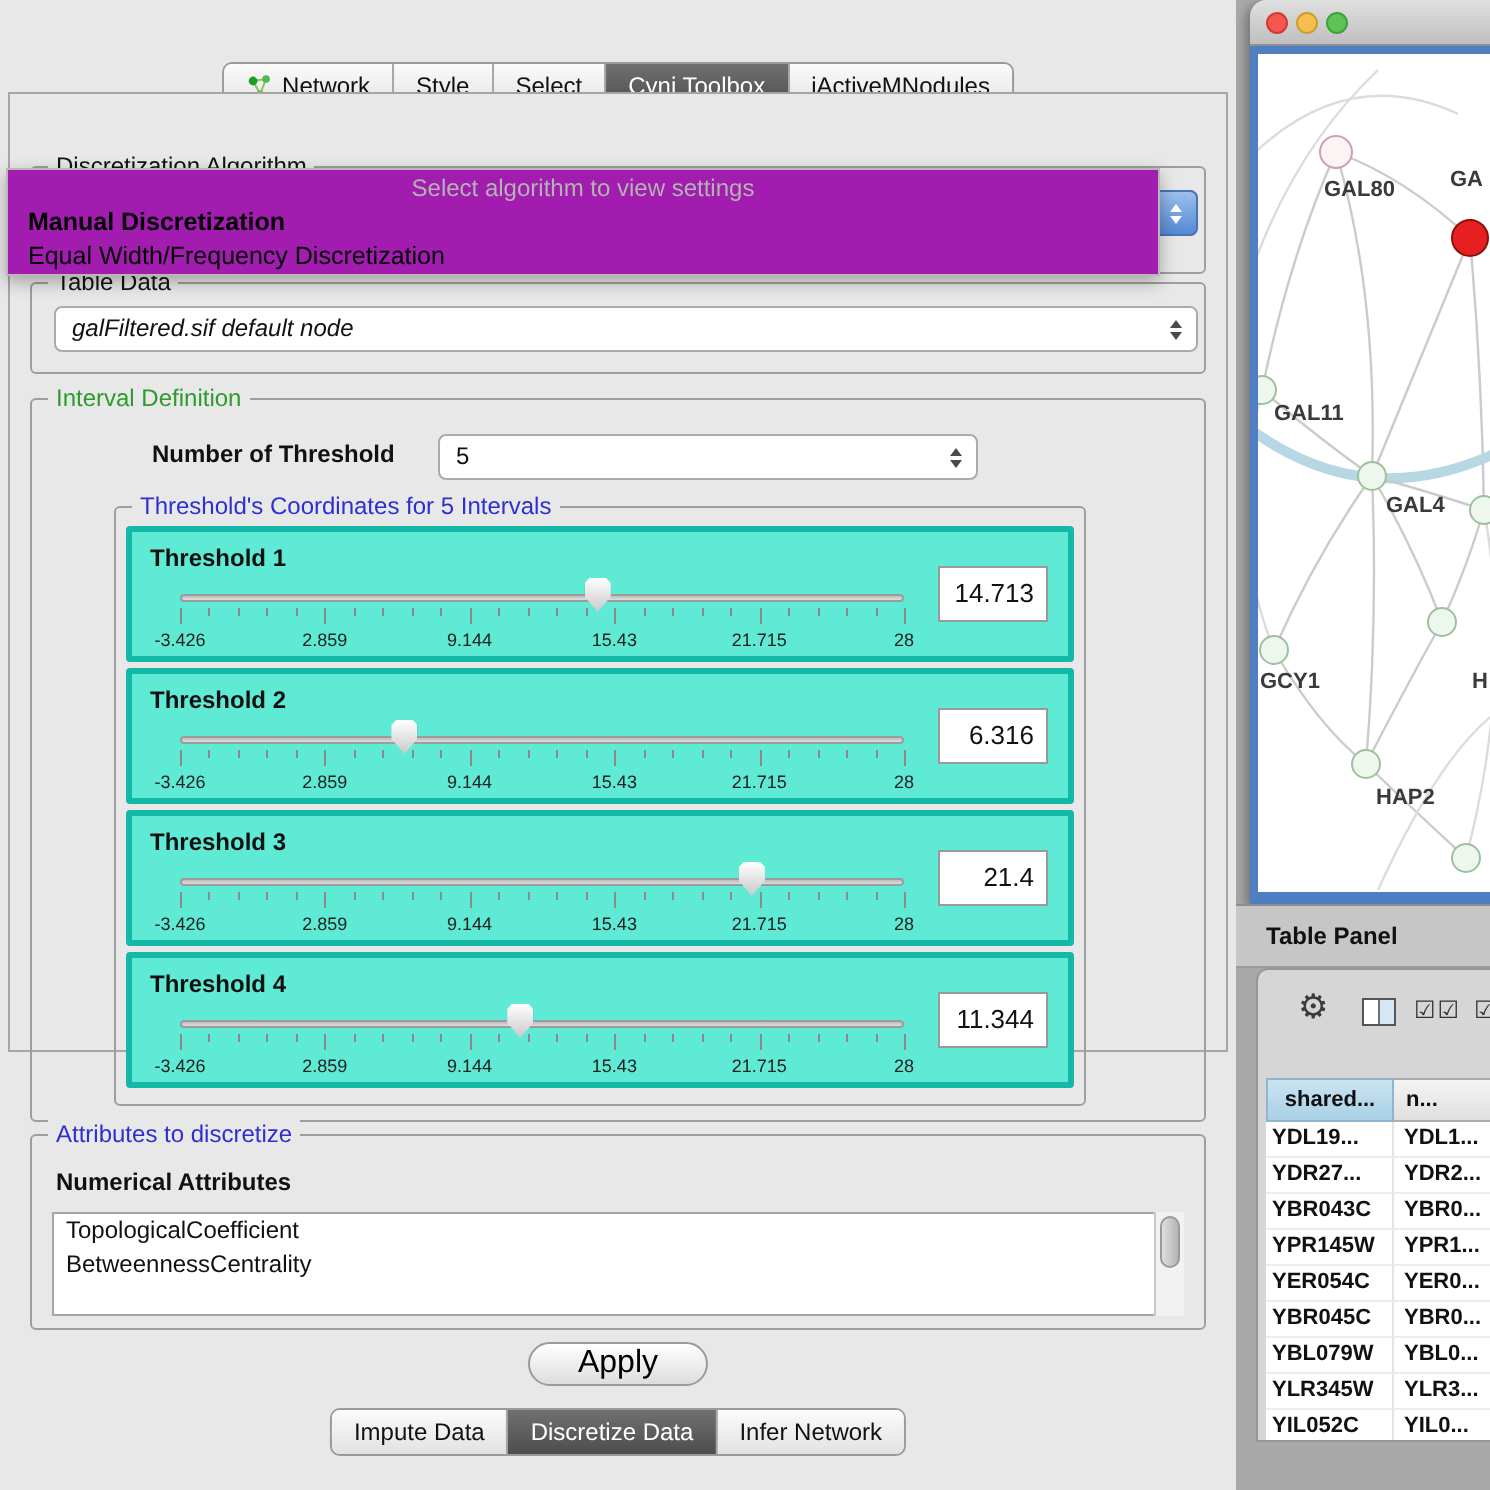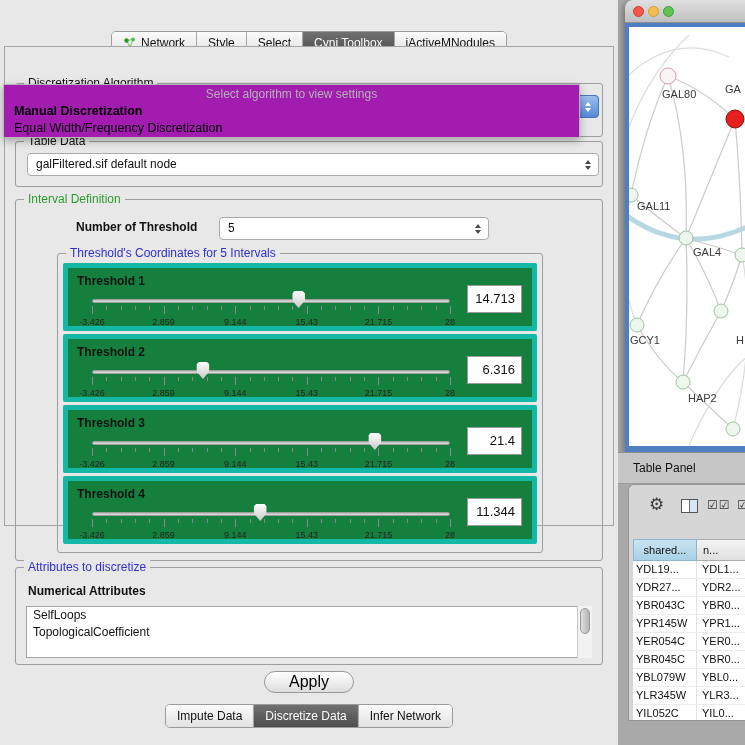--- a/index.html
+++ b/index.html
@@ -40,21 +40,21 @@
 
   
   .algo-popup { position:absolute; left:3px; top:84px; width:577px; height:54px; background:#a21caf; border:1px solid #b8b8b8; box-shadow:0 3px 8px rgba(0,0,0,.30); z-index:30; padding-top:1px; }
   .popup-header { height:17px; line-height:17px; text-align:center; color:#b3b3b3; font-size:12px; }
   .popup-option { height:17px; line-height:17px; padding-left:10px; font-size:12.5px; color:#000; }
   .popup-option.selected { font-weight:bold; }
 
   
   .num-label { position:absolute; left:71px; top:173px; font-weight:bold; font-size:12px; }
   .thr-container { position:absolute; left:5px; right:5px; top:9px; }
-  .thr-panel { position:relative; height:68px; margin-bottom:3px; border:5px solid #14b8a6; background:#15803d; border-radius:2px; }
+  .thr-panel { position:relative; height:68px; margin-bottom:3px; border:3px solid #14b8a6; background:#5eead4; border-radius:2px; }
   .thr-label { position:absolute; left:9px; top:6px; font-weight:bold; font-size:12px; }
   .slider { position:absolute; left:24px; right:82px; top:22px; height:42px; }
   .slider-track { position:absolute; left:0; right:0; top:9px; height:4px; background:linear-gradient(#bdbdbd,#dedede); border:1px solid #9c9c9c; border-radius:2px; }
   .slider-thumb { position:absolute; top:1px; width:13px; height:17px; transform:translateX(-50%); background:linear-gradient(#ffffff,#c9c9c9); clip-path:polygon(18% 0,82% 0,100% 15%,100% 55%,50% 100%,0 55%,0 15%); filter:drop-shadow(0 0 1px #777); z-index:2; }
   .slider-ticks { position:absolute; left:0; right:0; top:16px; height:9px; }
   .tick { position:absolute; top:0; width:1px; height:4px; background:#8a8a8a; }
   .tick.major { height:8px; }
   .slider-scale { position:absolute; left:0; right:0; top:27px; height:11px; }
   .scale-label { position:absolute; transform:translateX(-50%); font-size:9px; color:#222; white-space:nowrap; }
   .thr-value { position:absolute; right:10px; top:17px; width:55px; height:28px; background:#fff; border:1px solid #9a9a9a; font-size:13px; text-align:right; line-height:26px; padding-right:6px; }
@@ -62,21 +62,21 @@
   
   .attr-subtitle { position:absolute; left:12px; top:16px; font-weight:bold; font-size:12px; }
   .attr-list { position:absolute; left:10px; right:10px; top:38px; height:52px; background:#fff; border:1px solid #a5a5a5; overflow:hidden; }
   .attr-item { height:17px; line-height:17px; padding-left:6px; font-size:12px; }
   .attr-scroll { position:absolute; right:0; top:0; bottom:0; width:15px; background:#f2f2f2; border-left:1px solid #c8c8c8; }
   .attr-thumb { position:absolute; left:2px; right:2px; top:2px; height:26px; background:linear-gradient(to right,#dedede,#b5b5b5); border:1px solid #9a9a9a; border-radius:6px; }
 
   .apply-btn { position:absolute; left:50%; transform:translateX(-50%); top:624px; height:22px; padding:0 24px; background:linear-gradient(#ffffff,#dddddd); border:1px solid #9a9a9a; border-radius:11px; font-size:16px; line-height:20px; cursor:default; }
 
   
-  .right-col { position:absolute; left:618px; top:0; width:127px; height:745px; background:#a9a9a9; }
+  .right-col { position:absolute; left:618px; top:0; width:127px; height:745px; background:#a9a9a9;font-weight:bold; }
   .network-window { position:absolute; left:7px; top:0; width:120px; height:452px; border-radius:8px 0 0 0; overflow:hidden; background:var(--network-view-border,#4f7ec2); box-shadow:-2px 2px 6px rgba(0,0,0,.35); }
   .net-titlebar { position:absolute; top:0; left:0; right:0; height:23px; background:linear-gradient(#e0e0e0,#bfbfbf); border-bottom:1px solid #8f8f8f; }
   .light { position:absolute; top:6px; width:11px; height:11px; border-radius:50%; }
   .light.red { left:8px; background:#f5574e; border:1px solid #cf3a34; }
   .light.yellow { left:23px; background:#f5bf4f; border:1px solid #d09c30; }
   .light.green { left:38px; background:#5dc454; border:1px solid #3da339; }
   .net-canvas { position:absolute; left:4px; top:27px; width:116px; height:419px; background:#fff; }
   .node-label { font-family:"Liberation Sans","DejaVu Sans",sans-serif; font-size:11px; fill:#3a3a3a; }
 
   .table-panel-bar { position:absolute; left:0; top:452px; width:127px; height:32px; background:#c6c6c6; border-top:1px solid #8e8e8e; border-bottom:1px solid #9a9a9a; }
@@ -137,21 +137,21 @@
         <span class="cval"></span>
         <span class="aqua-btn">
             <i class="arrow-up"></i>
             <i class="arrow-down"></i>
           </span>
       </div>
 
       <div class="groupbox" style="left:10px; top:94px; width:588px; height:46px;">
         <span class="gtitle">Table Data</span>
       </div>
-      <div class="combo" style="left:22px; top:106px; width:572px;">
+      <div class="combo" style="left:22px; top:106px; width:572px;font-style:italic;">
         <span class="cval">galFiltered.sif default node</span>
         <span class="arrows">
             <i class="arrow-up"></i>
             <i class="arrow-down"></i>
           </span>
       </div>
 
       <div class="groupbox" style="left:10px; top:152px; width:588px; height:362px;">
         <span class="gtitle green">Interval Definition</span>
       </div>
@@ -346,22 +346,22 @@
     </div>
     <div class="thr-value">11.344</div>
   </div>
 </div>
       </div>
 
       <div class="groupbox" style="left:10px; top:520px; width:588px; height:98px;">
         <span class="gtitle blue">Attributes to discretize</span>
         <span class="attr-subtitle">Numerical Attributes</span>
         <div class="attr-list">
-            <div class="attr-item">SelfLoops</div>
             <div class="attr-item">TopologicalCoefficient</div>
+            <div class="attr-item">BetweennessCentrality</div>
           </div>
         <div class="attr-scroll" style="position:absolute; right:10px; top:38px; height:52px;">
           <div class="attr-thumb"></div>
         </div>
       </div>
 
       <button class="apply-btn">Apply</button>
     </div>
 
     <div class="algo-popup">

